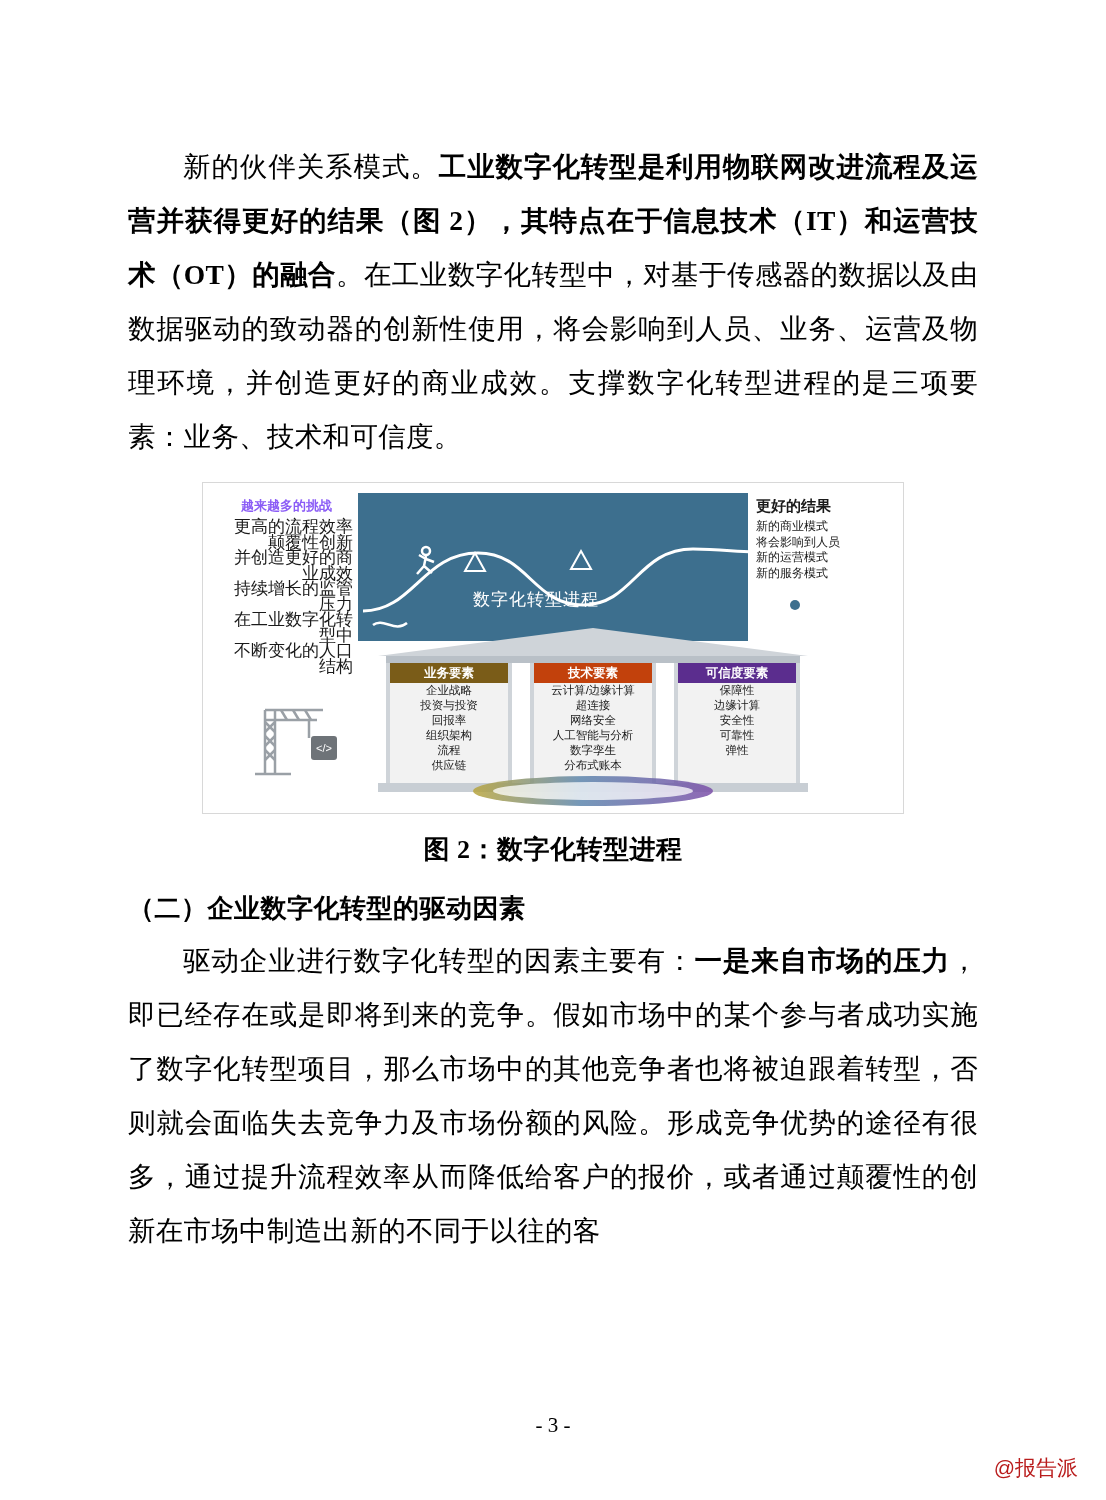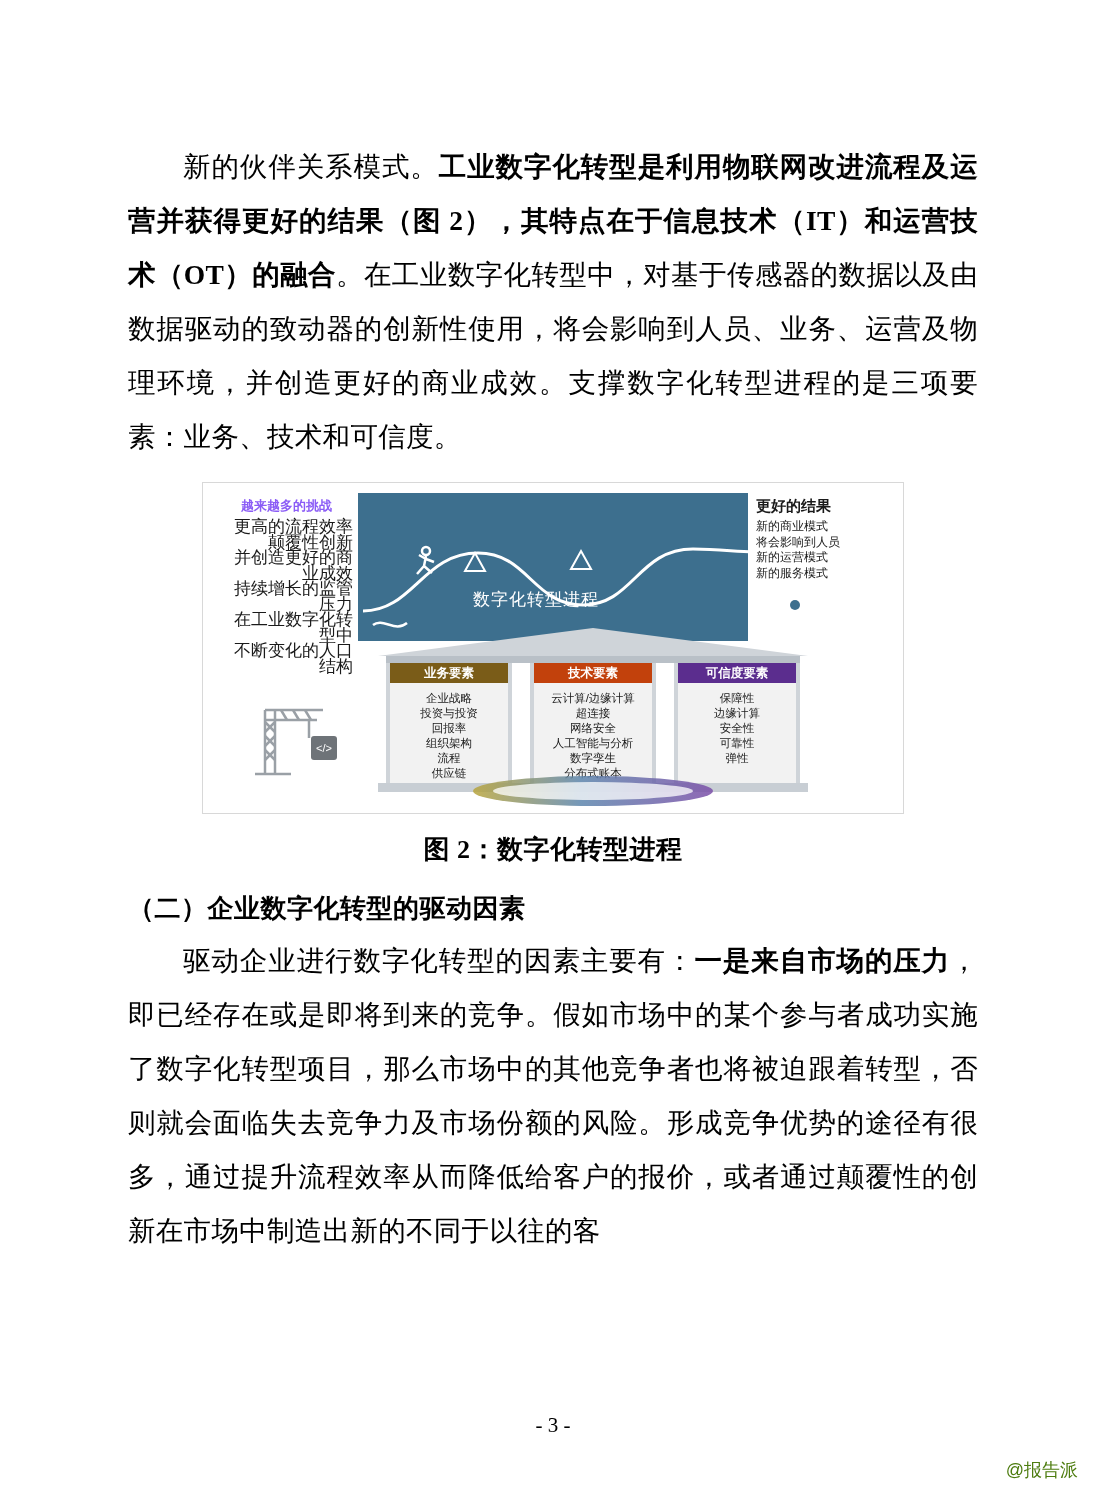--- a/index.html
+++ b/index.html
@@ -147,21 +147,21 @@
     font-size: 12.5px;
     font-weight: bold;
     color: #ffffff;
   }
   .pillar.biz .pillar-head { background: #7a5c18; }
   .pillar.tech .pillar-head { background: #c2410c; }
   .pillar.trust .pillar-head { background: #5b2d8e; }
   .pillar-body {
     font-size: 11.5px;
     line-height: 15px;
-    padding-top: 8px;
+    padding-top: 0;
     color: #1a1a1a;
   }
   .base {
     position: absolute;
     left: 0; top: 155px;
     width: 430px; height: 9px;
     background: #c8ced4;
   }
   .ellipse {
     position: absolute;
@@ -214,22 +214,22 @@
     position: absolute;
     left: 0; right: 0;
     bottom: 62px;
     text-align: center;
     font-size: 21px;
   }
   .watermark {
     position: absolute;
     right: 28px;
     bottom: 18px;
-    font-size: 18px;
-    color: #4d7c0f;
+    font-size: 21px;
+    color: #b91c1c;
     font-family: "Liberation Sans", "DejaVu Sans", sans-serif;
   }
   svg { display:block; }
 </style>
 </head>
 <body>
 
 <div class="page">
 
   <p class="para indent"><span>新的伙伴关系模式。</span><span class="bold">工业数字化转型是利用物联网改进流程及运营并获得更好的结果（图 2），其特点在于信息技术（IT）和运营技术（OT）的融合</span><span>。在工业数字化转型中，对基于传感器的数据以及由数据驱动的致动器的创新性使用，将会影响到人员、业务、运营及物理环境，并创造更好的商业成效。支撑数字化转型进程的是三项要素：业务、技术和可信度。</span></p>

